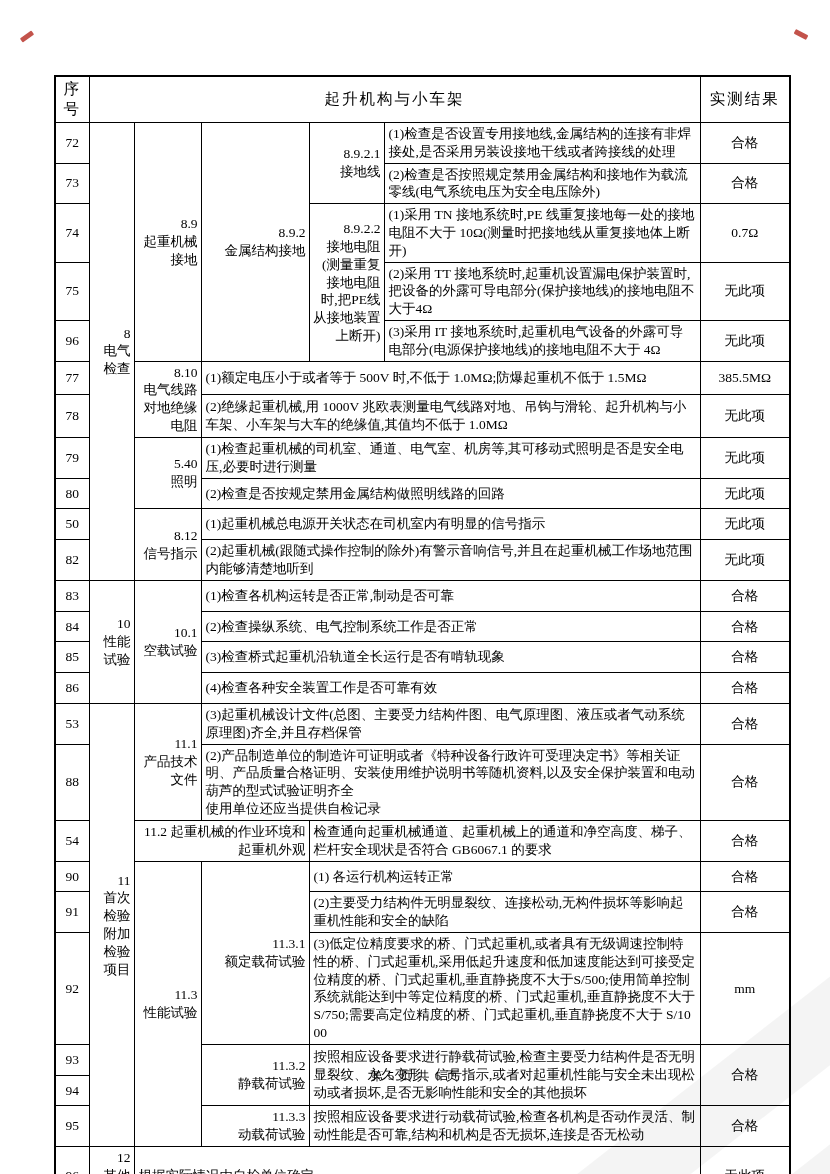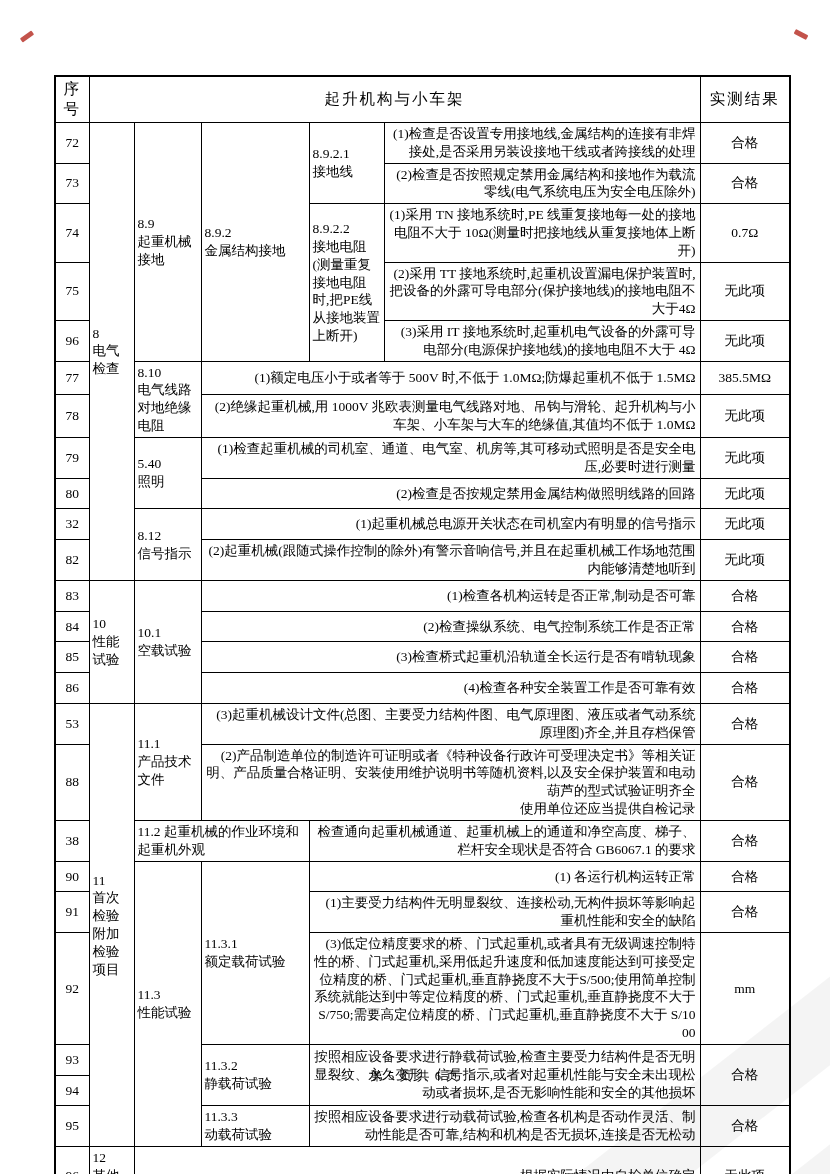--- a/index.html
+++ b/index.html
@@ -29,22 +29,22 @@
     word-break: break-all;
   }
   tr.head td {
     text-align: center;
     font-size: 15.5px;
     letter-spacing: 2px;
     height: 28px;
     font-weight: 500;
   }
   td.c { text-align: center; padding: 6px 1px; }
-  td.g { text-align: left; padding: 2px 3px; }
-  td.t { text-align: right; }
+  td.g { text-align: right; padding: 2px 3px; }
+  td.t { text-align: left; }
   tr.h-lg td.t { height: 104px; margin-top: 8px; }
   .footer {
     position: absolute;
     left: 0; right: 0; top: 1068px;
     text-align: center;
     font-size: 12.5px;
     letter-spacing: 1px;
   }
   .stamp-mark {
     position: absolute;
@@ -156,21 +156,21 @@
     <td class="c">无此项</td>
   </tr>
 
   <tr>
     <td class="c">80</td>
     <td class="t" colspan="3">(2)检查是否按规定禁用金属结构做照明线路的回路</td>
     <td class="c">无此项</td>
   </tr>
 
   <tr>
-    <td class="c">32</td>
+    <td class="c">50</td>
     <td class="g" rowspan="2">8.12
 信号指示</td>
     <td class="t" colspan="3">(1)起重机械总电源开关状态在司机室内有明显的信号指示</td>
     <td class="c">无此项</td>
   </tr>
 
   <tr>
     <td class="c">82</td>
     <td class="t" colspan="3">(2)起重机械(跟随式操作控制的除外)有警示音响信号,并且在起重机械工作场地范围内能够清楚地听到</td>
     <td class="c">无此项</td>
@@ -215,39 +215,39 @@
   </tr>
 
   <tr>
     <td class="c">88</td>
     <td class="t" colspan="3">(2)产品制造单位的制造许可证明或者《特种设备行政许可受理决定书》等相关证明、产品质量合格证明、安装使用维护说明书等随机资料,以及安全保护装置和电动葫芦的型式试验证明齐全
 使用单位还应当提供自检记录</td>
     <td class="c">合格</td>
   </tr>
 
   <tr>
-    <td class="c">38</td>
+    <td class="c">54</td>
     <td class="g" colspan="2">11.2 起重机械的作业环境和起重机外观</td>
     <td class="t" colspan="2">检查通向起重机械通道、起重机械上的通道和净空高度、梯子、栏杆安全现状是否符合 GB6067.1 的要求</td>
     <td class="c">合格</td>
   </tr>
 
   <tr>
     <td class="c">90</td>
     <td class="g" rowspan="6">11.3
 性能试验</td>
     <td class="g" rowspan="3">11.3.1
 额定载荷试验</td>
     <td class="t" colspan="2">(1) 各运行机构运转正常</td>
     <td class="c">合格</td>
   </tr>
 
   <tr>
     <td class="c">91</td>
-    <td class="t" colspan="2">(1)主要受力结构件无明显裂纹、连接松动,无构件损坏等影响起重机性能和安全的缺陷</td>
+    <td class="t" colspan="2">(2)主要受力结构件无明显裂纹、连接松动,无构件损坏等影响起重机性能和安全的缺陷</td>
     <td class="c">合格</td>
   </tr>
 
   <tr class="h-lg">
     <td class="c">92</td>
     <td class="t" colspan="2">(3)低定位精度要求的桥、门式起重机,或者具有无级调速控制特性的桥、门式起重机,采用低起升速度和低加速度能达到可接受定位精度的桥、门式起重机,垂直静挠度不大于S/500;使用简单控制系统就能达到中等定位精度的桥、门式起重机,垂直静挠度不大于 S/750;需要高定位精度的桥、门式起重机,垂直静挠度不大于 S/1000</td>
     <td class="c">mm</td>
   </tr>
 
   <tr>

